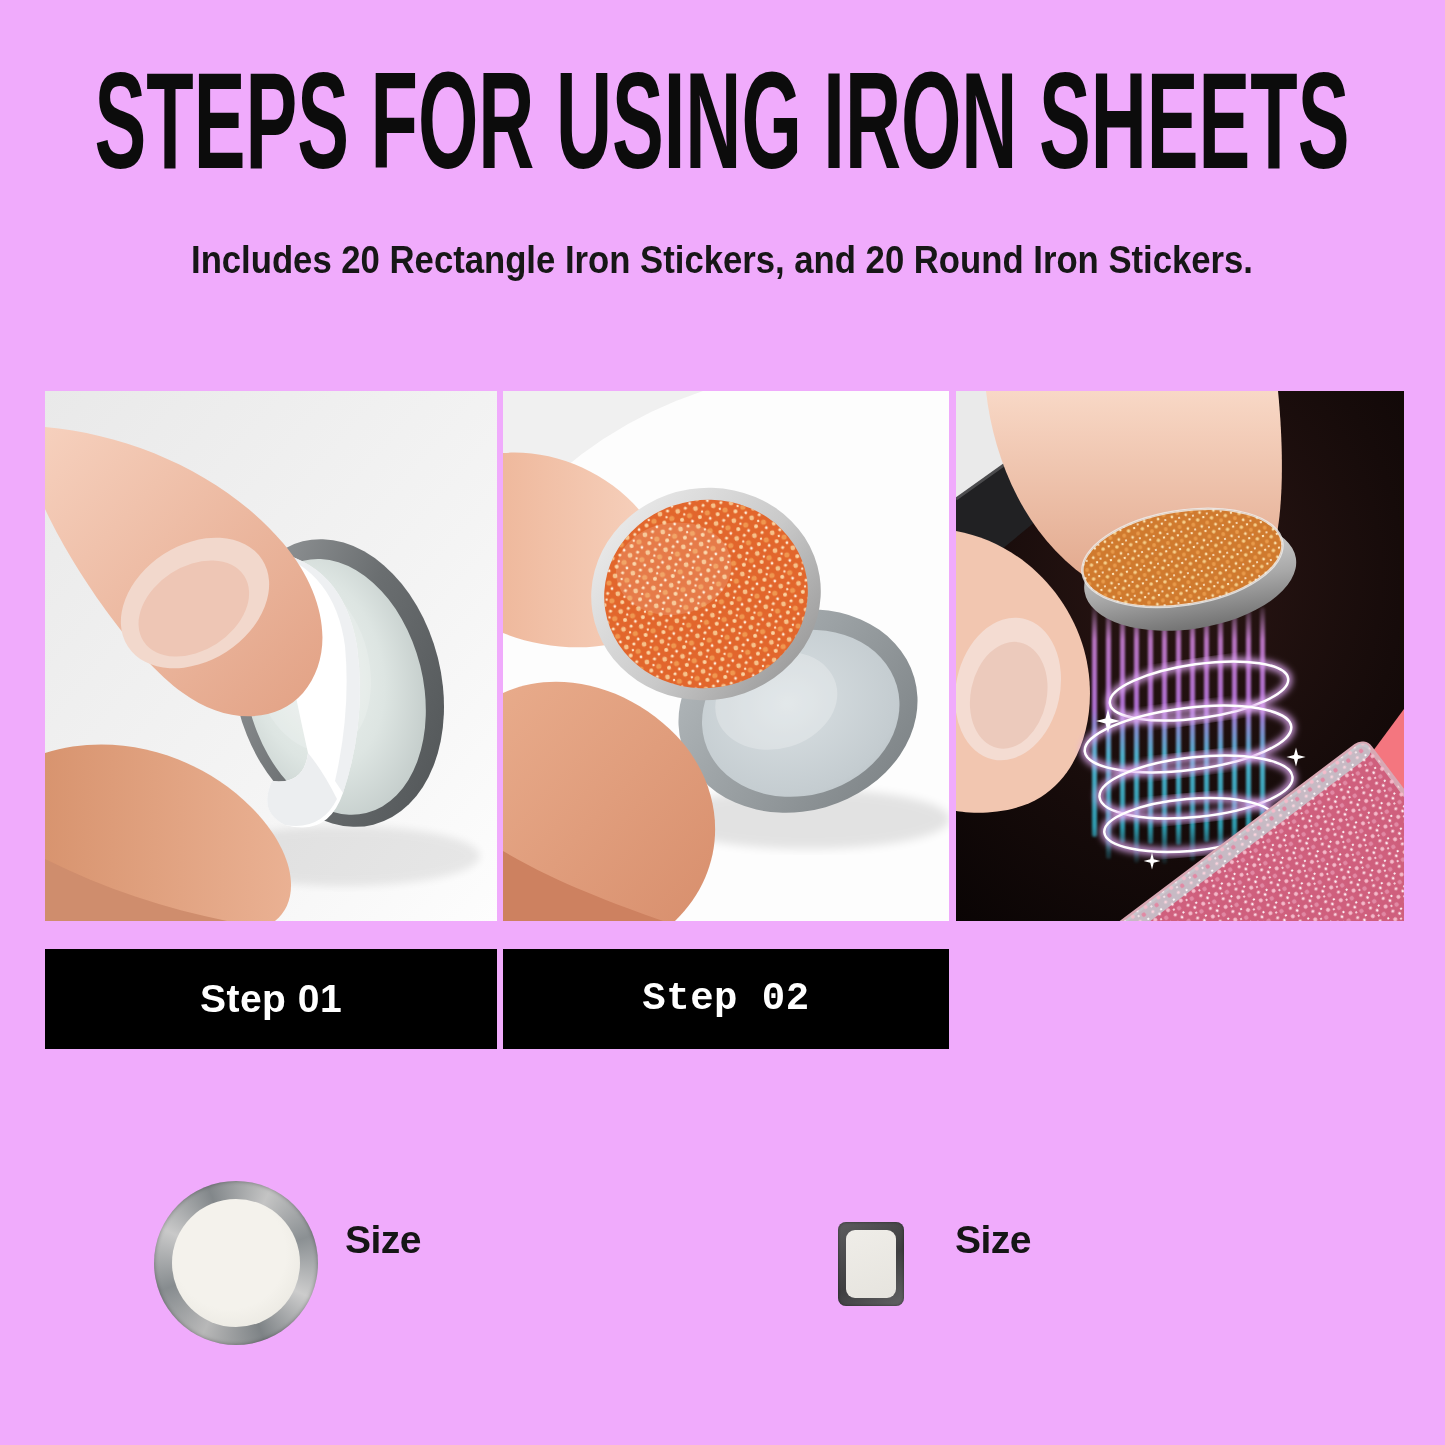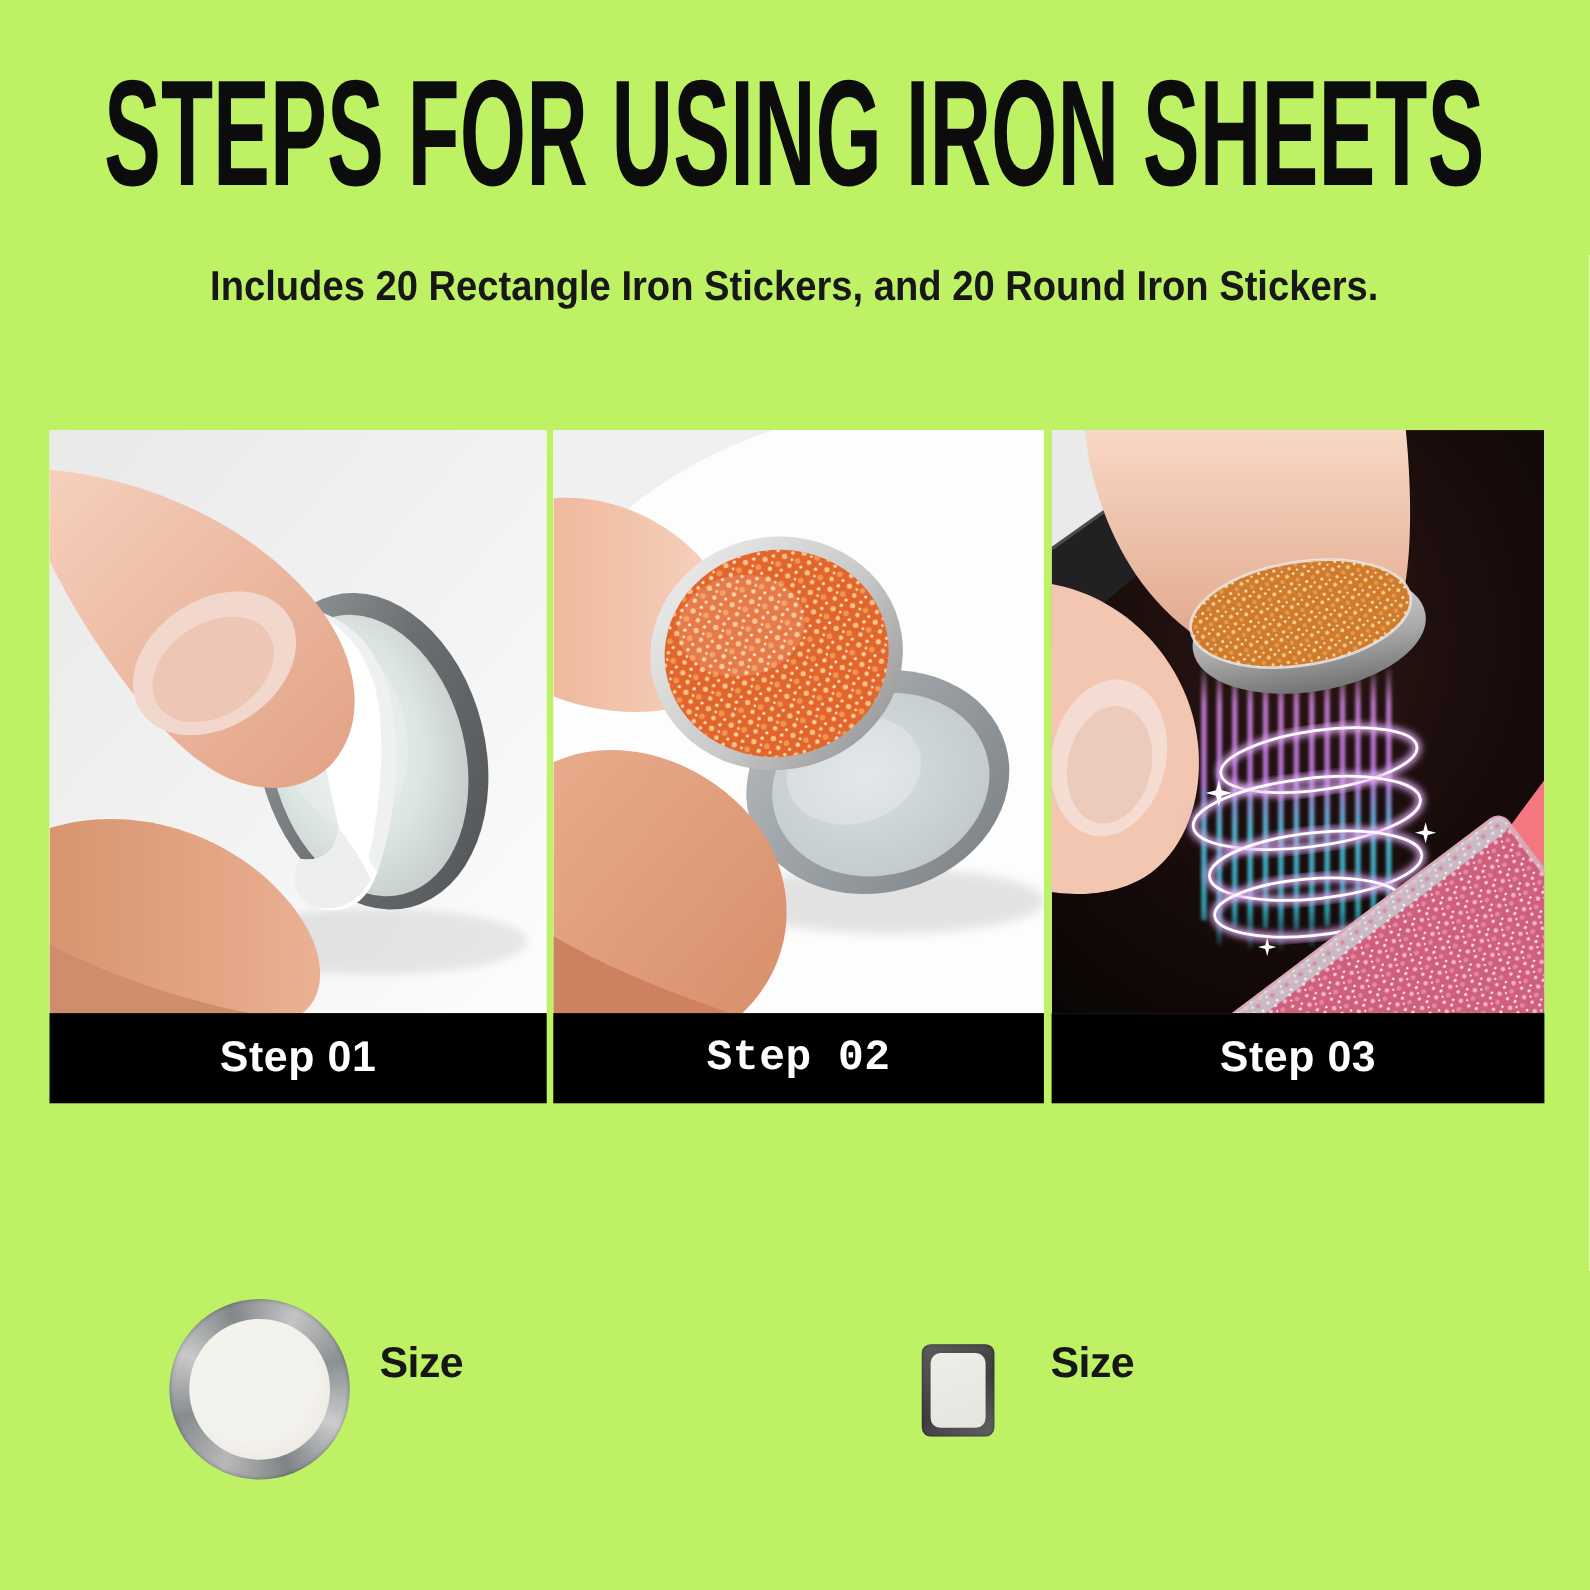--- a/index.html
+++ b/index.html
@@ -1,25 +1,25 @@
 <!DOCTYPE html>
 <html><head>
 <meta charset="utf-8">
 <style>
   html,body{margin:0;padding:0;background:#ffffff;}
-  .canvas{position:relative;width:1445px;height:1445px;background:#bef264;overflow:hidden;
+  .canvas{position:relative;width:1445px;height:1445px;background:#f0abfc;overflow:hidden;
           font-family:"Liberation Sans",sans-serif;color:#111;}
   .hdr-svg{position:absolute;left:0;top:0;}
   .step-card{position:absolute;top:391px;}
   .card-1{left:45px;width:452px;}
   .card-2{left:503px;width:446px;font-family:Liberation Mono, monospace;}
   .card-3{left:956px;width:448px;}
   .photo{width:100%;height:530px;overflow:hidden;background:#f4f4f4;}
   .photo svg{display:block;}
-  .step-bar{width:100%;height:82px;background:#000000;display:flex;align-items:center;justify-content:center;}
+  .step-bar{width:100%;height:100px;background:#000000;display:flex;align-items:center;justify-content:center;margin-top:28px;}
   .step-bar span{color:#ffffff;font-size:39px;font-weight:bold;letter-spacing:0.5px;}
   .ring-icon{position:absolute;left:154px;top:1181px;width:164px;height:164px;border-radius:50%;
     background:conic-gradient(from 25deg,#c4c4c4,#8b9093,#cccccc,#7e8386,#b8b8b8,#878c8f,#c9c9c9,#82878a,#c4c4c4);
     box-shadow:inset 0 0 4px rgba(0,0,0,.35);}
   .ring-icon .inner{position:absolute;left:18px;top:18px;width:128px;height:128px;border-radius:50%;
     background:radial-gradient(circle at 45% 42%,#f4f2ec 55%,#e9e7e0 85%,#dddbd4 100%);}
   .rect-icon{position:absolute;left:838px;top:1222px;width:66px;height:84px;border-radius:8px;
     background:linear-gradient(145deg,#5d5d5f,#3e3e40 55%,#636365);box-shadow:inset 0 0 3px rgba(0,0,0,.5);}
   .rect-icon .inner{position:absolute;left:8px;top:8px;width:50px;height:68px;border-radius:9px;
     background:linear-gradient(160deg,#efede8,#e6e4de);}
@@ -280,23 +280,20 @@
         </g>
 
         <path d="M355,444 L448,318 L448,505 L385,505 Z" fill="#f4767f"></path>
         <g transform="translate(300,508) rotate(-37)">
           <rect x="-178" y="-62" width="360" height="175" rx="10" fill="#cf5f7d" stroke="#d8a8b4" stroke-width="5"></rect>
           <rect x="-178" y="-62" width="360" height="16" rx="8" fill="#c6cad0" opacity="0.85"></rect>
           <rect x="-178" y="-62" width="360" height="175" rx="10" fill="url(#p3spkP)"></rect>
         </g>
       </svg>
     </div>
-    <div class="step-bar">
-      <span>Step 03</span>
-    </div>
   </div>
 
   <div class="ring-icon">
     <div class="inner"></div>
   </div>
   <div class="size-text size-text-round">
     <span>Size</span>
   </div>
 
   <div class="rect-icon">

